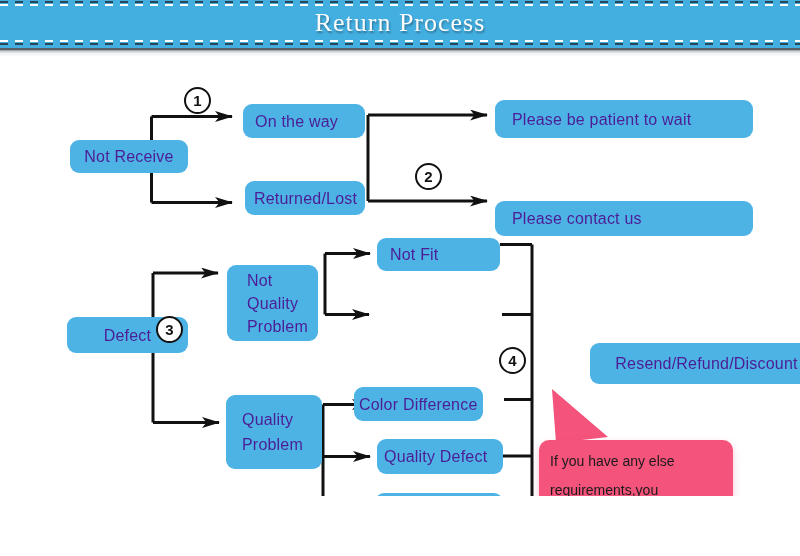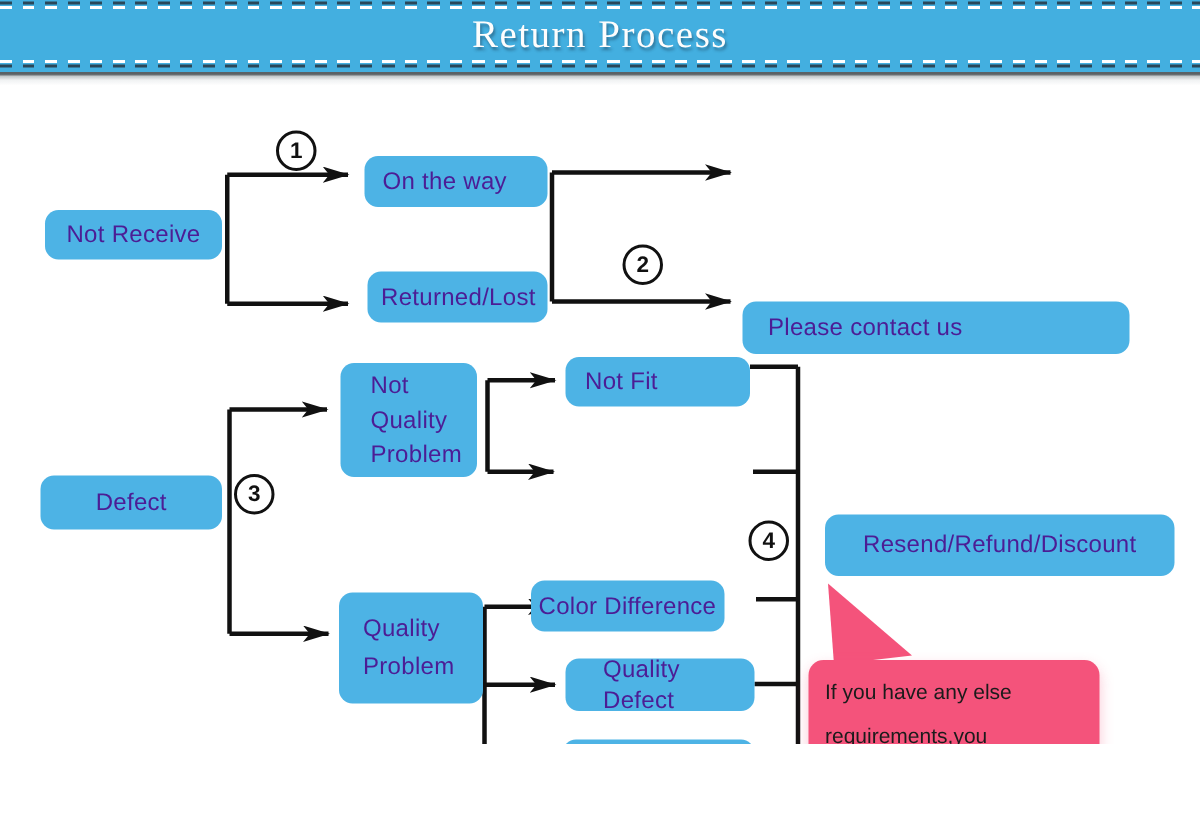--- a/index.html
+++ b/index.html
@@ -24,34 +24,34 @@
   .bottom-fill{position:absolute;left:0;top:551px;width:800px;height:5px;background:#f3fafd;}
 
   
   svg.wires{position:absolute;left:0;top:0;pointer-events:none;}
   .wire{stroke:#111;stroke-width:3;fill:none;}
 
   
   .node{position:absolute;background:#4db3e5;color:#4c1d95;border-radius:9px;
         font-size:16px;line-height:21px;display:flex;align-items:center;
         box-sizing:border-box;white-space:pre-line;letter-spacing:.2px;}
-  .node.center{justify-content:center;text-align:center;}
+  .node.center{justify-content:center;text-align:center;margin-left:40px;}
 
   .n-not-receive{left:30px;top:140px;width:118px;height:33px;}
   .n-on-the-way{left:243px;top:104px;width:122px;height:34px;padding-left:12px;}
   .n-returned-lost{left:245px;top:181px;width:120px;height:34px;padding-left:9px;}
   .n-be-patient{left:495px;top:100px;width:258px;height:38px;padding-left:17px;}
   .n-contact-us{left:495px;top:181px;width:258px;height:35px;padding-left:17px;margin-top:20px;}
   .n-receive{left:27px;top:317px;width:121px;height:36px;}
-  .n-not-quality{left:227px;top:242px;width:91px;height:76px;padding-left:20px;line-height:23px;}
+  .n-not-quality{left:227px;top:265px;width:91px;height:76px;padding-left:20px;line-height:23px;}
   .n-quality-problem{left:226px;top:395px;width:96px;height:74px;padding-left:16px;line-height:25px;}
   .n-not-fit{left:377px;top:238px;width:123px;height:33px;padding-left:13px;}
   .n-wrong-delivery{left:375px;top:301px;width:127px;height:33px;padding-left:6px;}
   .n-color-difference{left:354px;top:387px;width:129px;height:34px;padding-left:5px;}
-  .n-quality-defect{left:377px;top:439px;width:126px;height:35px;padding-left:25px;}
+  .n-quality-defect{left:377px;top:439px;width:126px;height:35px;padding-left:7px;}
   .n-damage{left:375px;top:493px;width:128px;height:34px;padding-left:7px;}
   .n-resend{left:550px;top:343px;width:233px;height:41px;}
 
   
   .circle{position:absolute;width:27px;height:27px;box-sizing:border-box;border:2.5px solid #111;
           border-radius:50%;background:#fff;display:flex;align-items:center;justify-content:center;
           font-size:15px;font-weight:600;color:#111;}
   .c1{left:184px;top:87px;} .c2{left:415px;top:163px;}
   .c3{left:156px;top:316px;} .c4{left:499px;top:347px;}
 
@@ -109,20 +109,21 @@
     <path class="wire" d="M504,399.5 H532"></path>
     <path class="wire" d="M503,456 H532"></path>
     <path class="wire" d="M504,512 H532"></path>
 
     <polygon points="552,389 608,437 556,443" fill="#f4537b"></polygon>
   </svg>
 
   <div class="node center n-not-receive">Not Receive</div>
   <div class="node n-on-the-way">On the way</div>
   <div class="node n-returned-lost">Returned/Lost</div>
+  <div class="node n-be-patient">Please be patient to wait</div>
   <div class="node n-contact-us">Please contact us</div>
   <div class="node center n-receive">Defect</div>
   <div class="node n-not-quality">Not
 Quality
 Problem</div>
   <div class="node n-quality-problem">Quality
 Problem</div>
   <div class="node n-not-fit">Not Fit</div>
   <div class="node n-color-difference">Color Difference</div>
   <div class="node n-quality-defect">Quality Defect</div>

